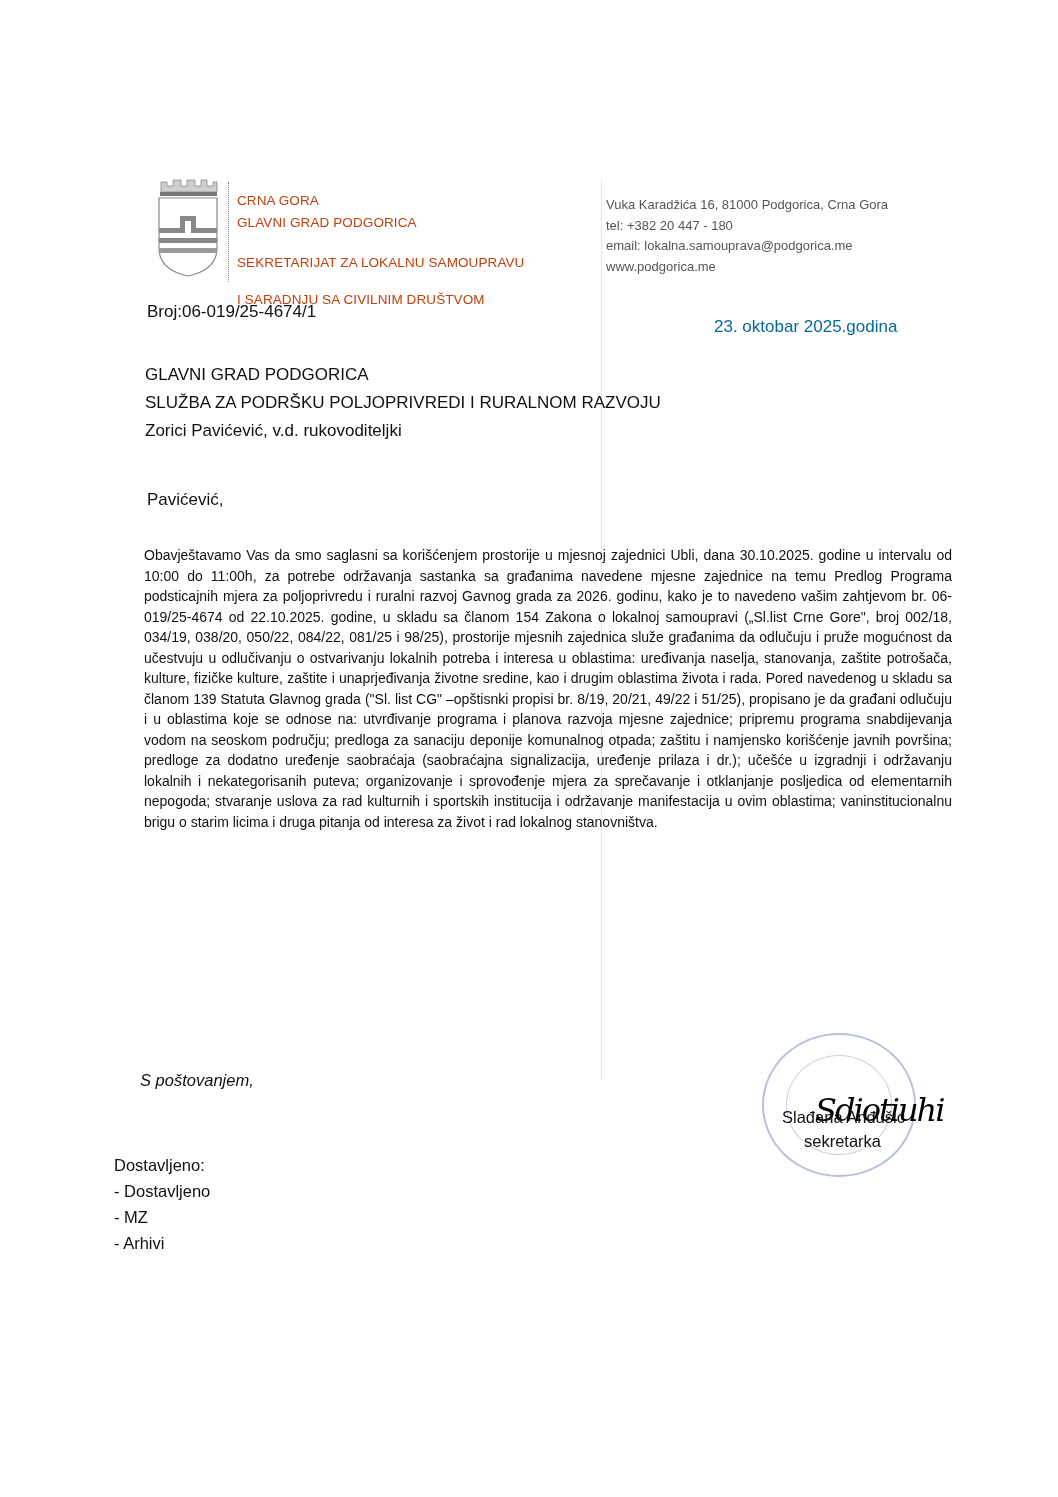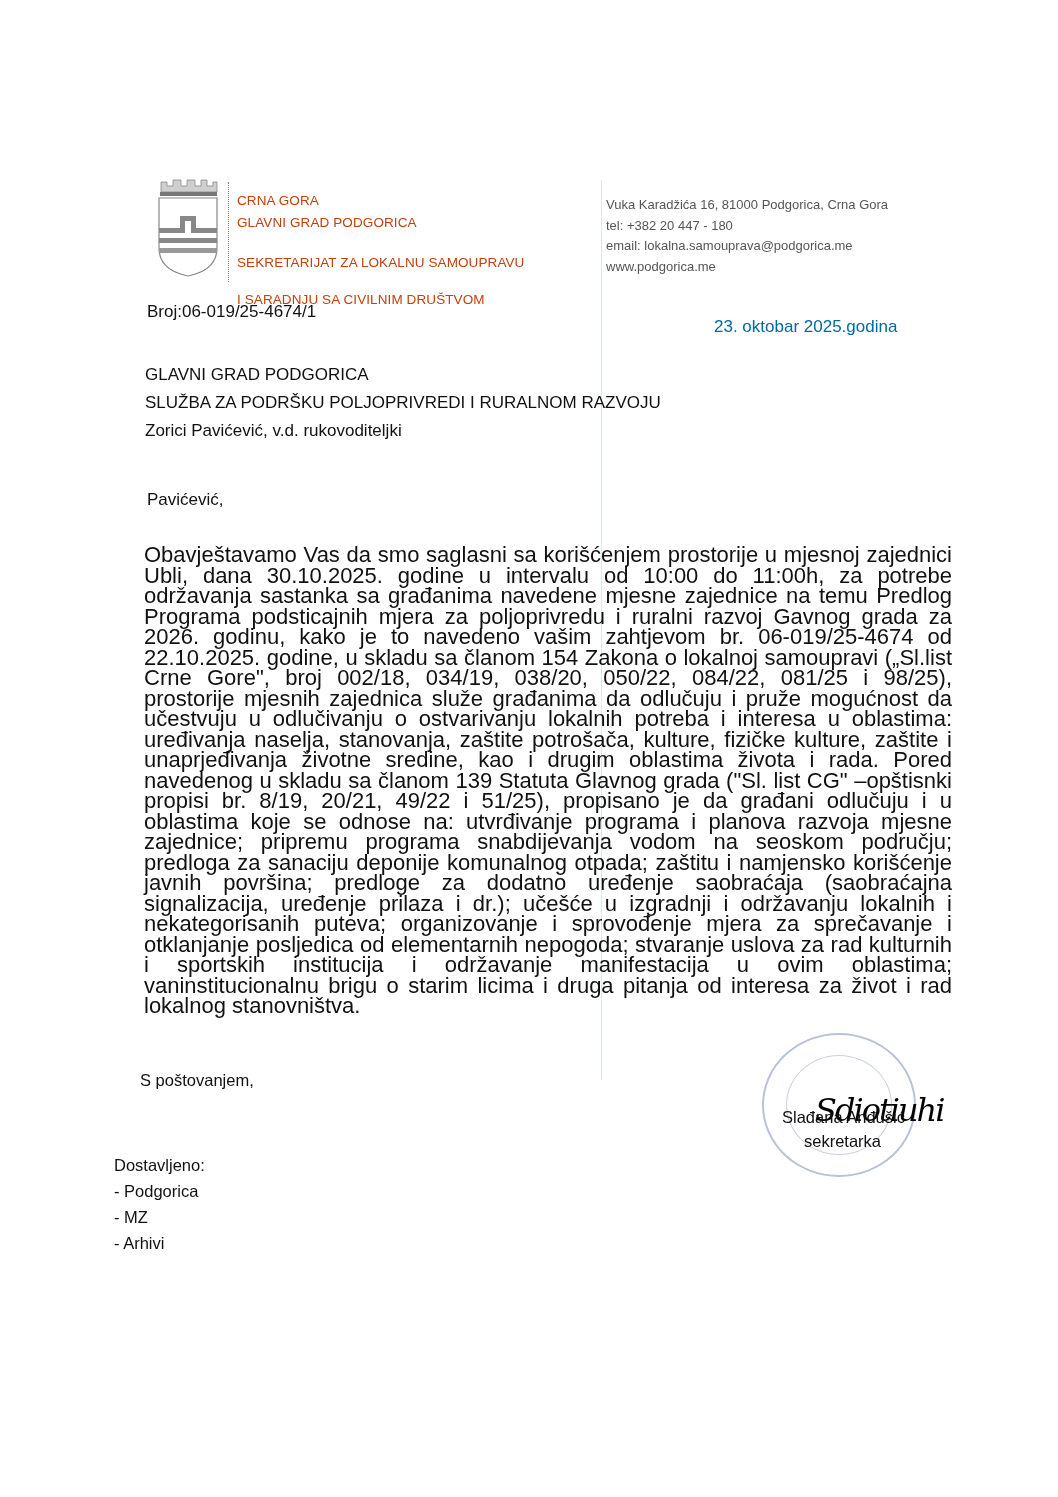--- a/index.html
+++ b/index.html
@@ -8,22 +8,22 @@
     .faint-line { position: absolute; left: 601px; top: 180px; width: 1px; height: 900px; background: #d8e8ec; }
     .crest { position: absolute; left: 155px; top: 178px; width: 66px; height: 100px; }
     .head-sep { position: absolute; left: 228px; top: 182px; width: 0; height: 100px; border-left: 1px dotted #888; }
     .head-left { position: absolute; left: 237px; top: 190px; font-size: 13.5px; line-height: 22px; color: #c2410c; letter-spacing: 0.1px; }
     .head-left .l3 { margin-top: 20px; line-height: 17px; }
     .head-right { position: absolute; left: 606px; top: 195px; font-size: 13px; line-height: 20.5px; color: #555; }
     .ref { position: absolute; left: 147px; top: 302px; font-size: 17px; color: #111; }
     .date { position: absolute; left: 714px; top: 317px; font-size: 17px; color: #0369a1; }
     .recipient { position: absolute; left: 145px; top: 361px; font-size: 17px; line-height: 28px; color: #111; }
     .greeting { position: absolute; left: 147px; top: 490px; font-size: 17px; color: #111; }
-    .body-text { position: absolute; left: 144px; top: 545px; width: 808px; font-size: 22px; line-height: 20.5px; text-align: justify; color: #111; }
-    .closing { position: absolute; left: 140px; top: 1071px; font-size: 16.5px; color: #111; }
+    .body-text { position: absolute; left: 144px; top: 545px; width: 808px; font-size: 14px; line-height: 20.5px; text-align: justify; color: #111; }
+    .closing { position: absolute; left: 140px; top: 1071px; font-size: 16.5px; color: #111; font-style: italic; }
     .stamp { position: absolute; left: 762px; top: 1033px; width: 150px; height: 140px; border: 2px solid #9aa8c8; border-radius: 50%; opacity: 0.7; }
     .stamp-inner { position: absolute; left: 22px; top: 20px; width: 104px; height: 98px; border: 1px solid #b2bcd8; border-radius: 50%; }
     .sig-script { position: absolute; left: 815px; top: 1091px; font-family: "DejaVu Serif", serif; font-style: italic; font-size: 32px; color: #000000; letter-spacing: -2px; text-align: right; }
     .signer { position: absolute; left: 782px; top: 1105px; font-size: 16.5px; line-height: 24px; color: #111; text-align: left; }
     .signer .title { margin-left: 22px; }
     .dist { position: absolute; left: 114px; top: 1152px; font-size: 16.5px; line-height: 26px; color: #111; }
   </style>
 </head>
 <body>
 
@@ -73,17 +73,17 @@
     <div class="stamp-inner"></div>
   </div>
   <div class="sig-script">Sdiotiuhi</div>
   <div class="signer">
     <div>Slađana Anđušić</div>
     <div class="title">sekretarka</div>
   </div>
 
   <div class="dist">
     <div>Dostavljeno:</div>
-    <div>- Podgorica</div>
+    <div>- Dostavljeno</div>
     <div>- MZ</div>
     <div>- Arhivi</div>
   </div>
 </div>
 
 </body></html>

